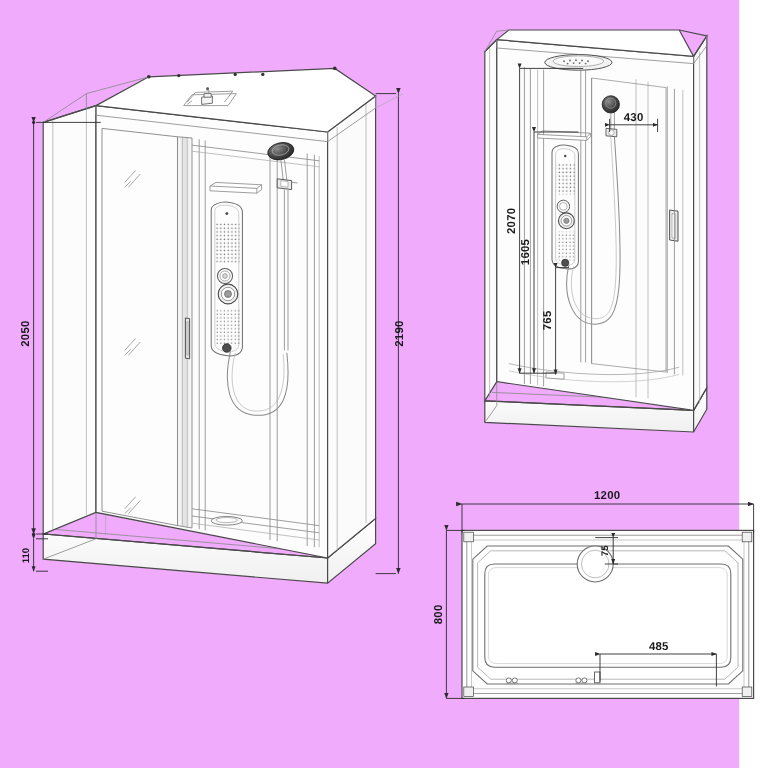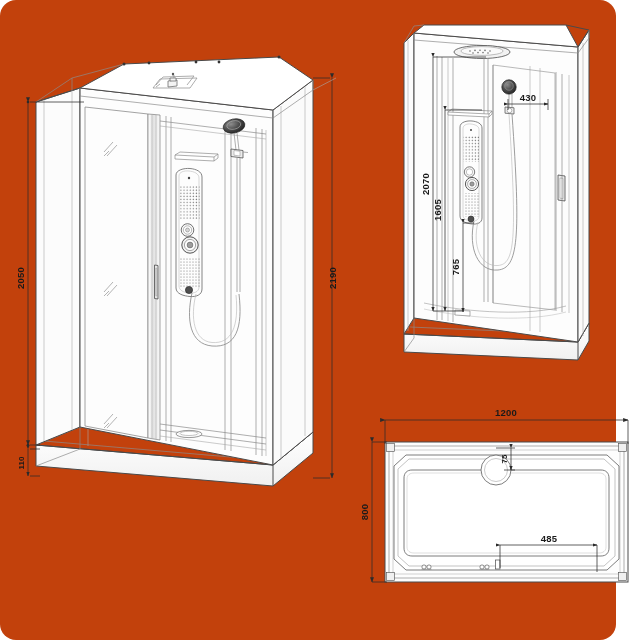--- a/index.html
+++ b/index.html
@@ -1,17 +1,17 @@
 <!DOCTYPE html>
 <html><head>
 <meta charset="utf-8">
 <style>
   html,body{margin:0;padding:0;background:#ffffff;}
   body{width:640px;height:640px;overflow:hidden;font-family:"Liberation Sans",sans-serif;}
-  #stage{position:relative;width:616px;height:640px;background:#c2410c;border-radius:16px;}
+  #stage{position:relative;width:616px;height:640px;background:#f0abfc;}
   svg{display:block;}
   .ln{fill:none;stroke:#4a4a4a;stroke-width:1;}
   .ln-t{fill:none;stroke:#8b8b8b;stroke-width:0.7;}
   .ln-vt{fill:none;stroke:#a8a8a8;stroke-width:0.6;}
   .dim{fill:none;stroke:#2b2b2b;stroke-width:0.75;}
   .fillw-t{fill:#ffffff;stroke:#8b8b8b;stroke-width:0.7;}
   .fillg{fill:#f4f4f4;stroke:#6e6e6e;stroke-width:0.8;}
   .dimtext{font-family:"Liberation Sans",sans-serif;font-size:9.5px;fill:#1a1a1a;font-weight:600;letter-spacing:0.2px;}
   .dimtext-s{font-family:"Liberation Sans",sans-serif;font-size:8px;fill:#1a1a1a;font-weight:600;}
   .jet{fill:#6f6f6f;}

